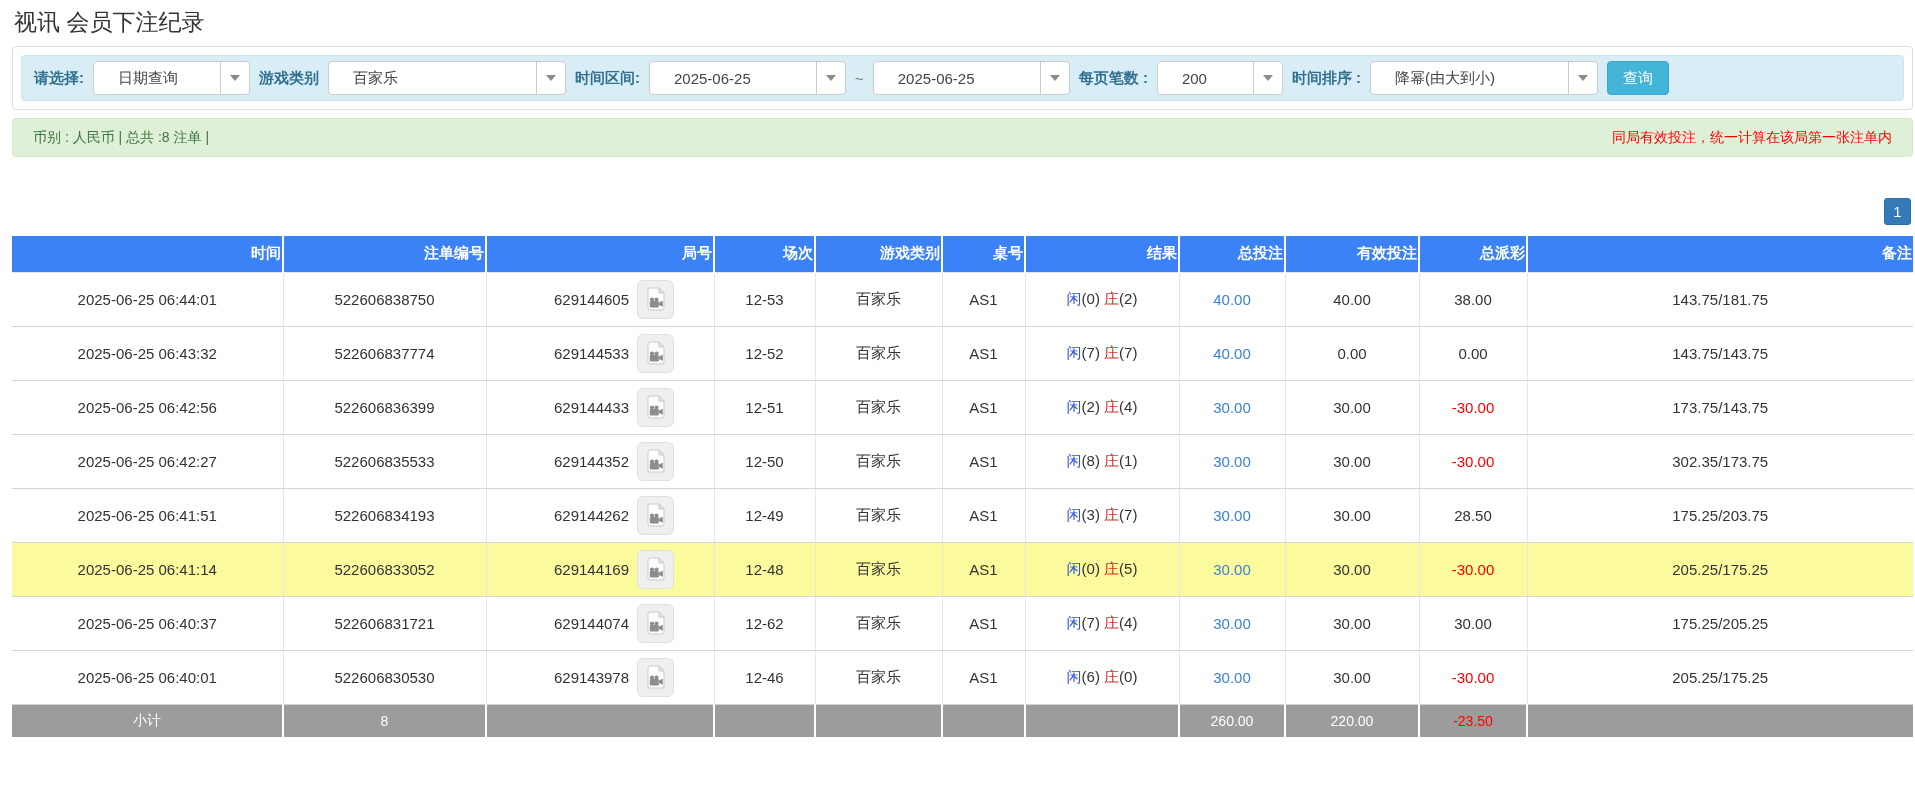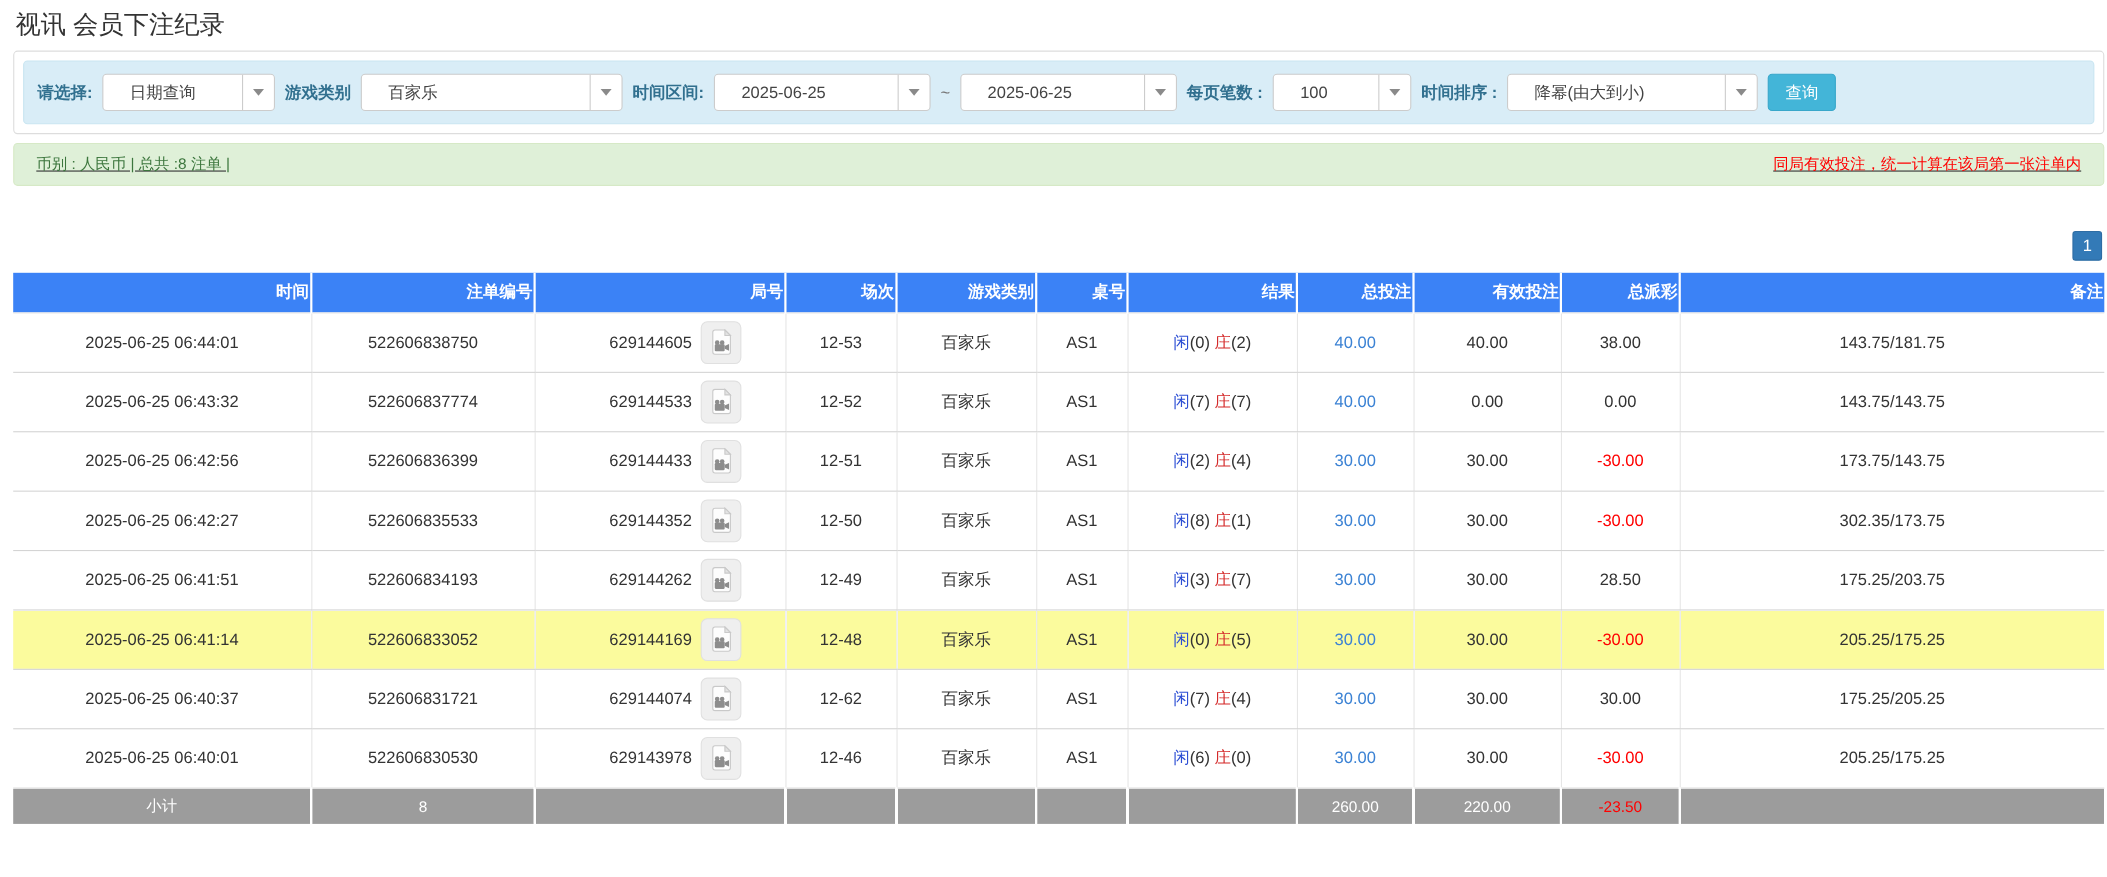--- a/index.html
+++ b/index.html
@@ -15,21 +15,21 @@
   }
   
   .filter-wrap {
     margin:0 2px 0 12px;
     border:1px solid #ddd; border-radius:4px;
     padding:8px; background:#fff;
   }
   .filter-bar {
     background:#d9edf7; border:1px solid #c9e5f1; border-radius:4px;
     display:flex; align-items:center; gap:9px;
-    padding:11px 12px; height:58px;
+    padding:11px 12px; height:46px;
   }
   .f-label { color:#31708f; font-weight:bold; font-size:15px; white-space:nowrap; }
   .sel {
     background:#fff; border:1px solid #ccc; border-radius:4px;
     height:34px; display:flex; align-items:stretch; cursor:pointer;
   }
   .sel-val { padding:0 24px; font-size:15px; color:#444; flex:1; display:flex; align-items:center; white-space:nowrap; overflow:hidden; }
   .sel-caret { width:29px; border-left:1px solid #ccc; display:flex; align-items:center; justify-content:center; }
   .tri { width:0; height:0; border-left:5px solid transparent; border-right:5px solid transparent; border-top:6px solid #8a8a8a; }
   .w-query { width:157px; }
@@ -41,21 +41,21 @@
   .btn-search {
     background:#43b5d8; border:1px solid #38a7ca; color:#fff;
     font-size:15px; border-radius:4px; height:34px; padding:0 15px;
     cursor:pointer; font-family:inherit;
   }
   
   .summary-bar {
     margin:8px 2px 0 12px;
     background:#dff0d8; border:1px solid #d6e9c6; border-radius:4px;
     height:39px; display:flex; align-items:center; justify-content:space-between;
-    padding:0 20px; font-size:14px;text-decoration:underline;
+    padding:0 20px; font-size:14px;
   }
   .summary-left  { color:#3c763d; }
   .summary-right { color:#f00; }
   
   .pagination-row { display:flex; justify-content:flex-end; margin:41px 4px 11px 0; }
   .page-btn {
     min-width:27px; height:27px; background:#337ab7; border:1px solid #2e6da4;
     color:#fff; border-radius:3px; display:flex; align-items:center; justify-content:center;
     font-size:15px; cursor:pointer;
   }
@@ -128,21 +128,21 @@
     <span class="tilde">~</span>
     <div class="sel w-date">
       <span class="sel-val">2025-06-25</span>
       <span class="sel-caret">
           <i class="tri"></i>
         </span>
     </div>
 
     <span class="f-label">每页笔数 :</span>
     <div class="sel w-size">
-      <span class="sel-val">100</span>
+      <span class="sel-val">200</span>
       <span class="sel-caret">
           <i class="tri"></i>
         </span>
     </div>
 
     <span class="f-label">时间排序 :</span>
     <div class="sel w-sort">
       <span class="sel-val">降幂(由大到小)</span>
       <span class="sel-caret">
           <i class="tri"></i>

